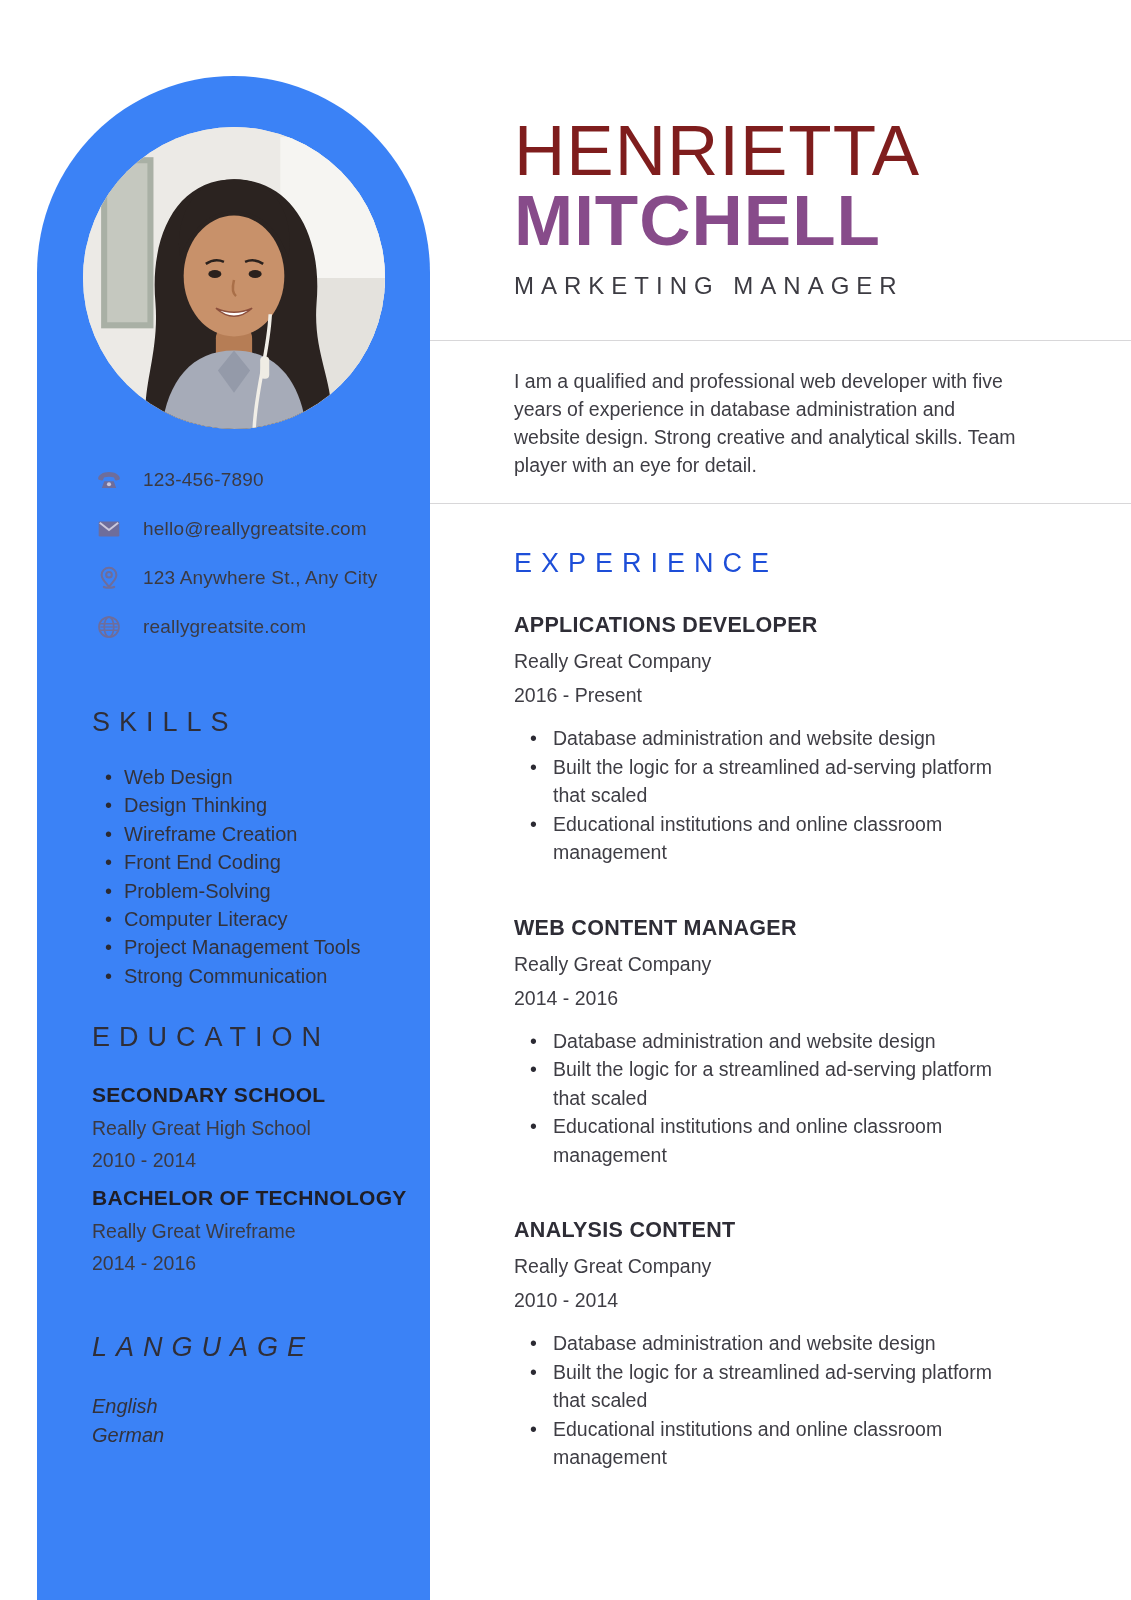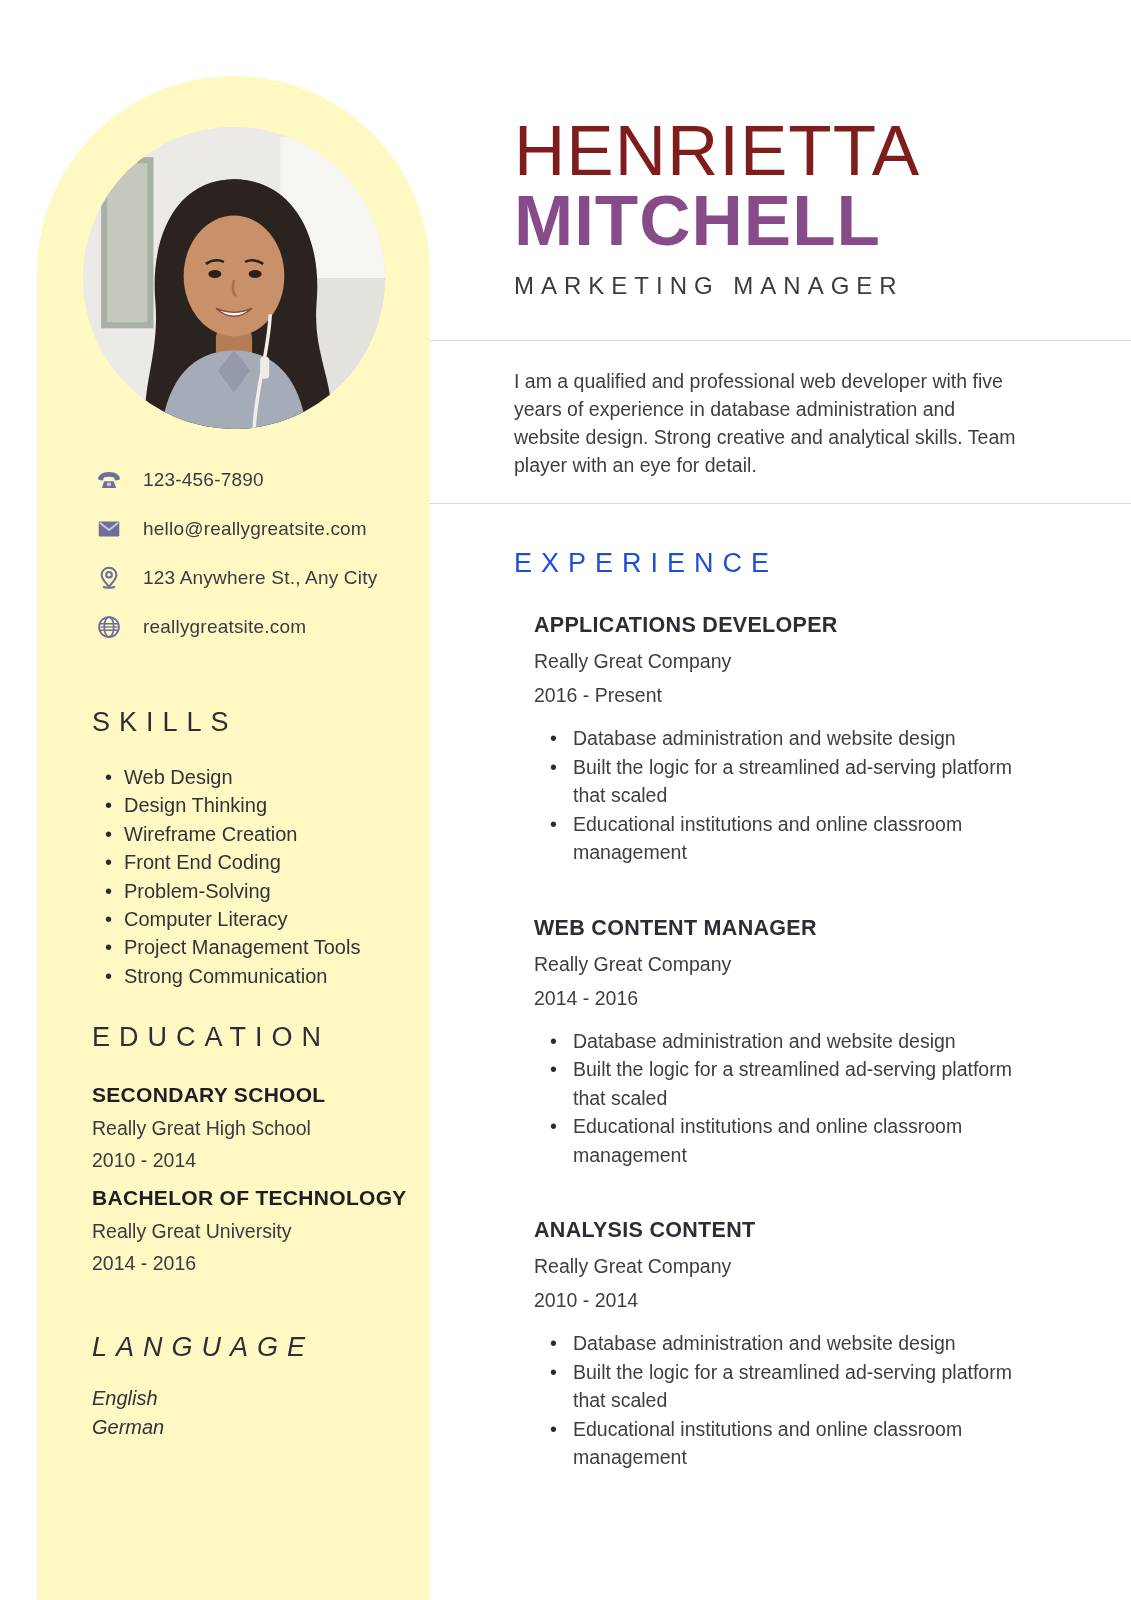--- a/index.html
+++ b/index.html
@@ -10,21 +10,21 @@
     overflow: hidden;
     font-family: "Liberation Sans", sans-serif;
     color: #403f45;
   }
 
   
   .sidebar {
     position: absolute;
     left: 37px; top: 76px; bottom: 0;
     width: 393px;
-    background: #fef9c3;
+    background: #3b82f6;
     border-radius: 197px 197px 0 0;
   }
   .photo-wrap {
     width: 302px; height: 302px;
     margin: 51px auto 0 auto;
     border-radius: 50%;
     overflow: hidden;
     background: #e9e7e2;
   }
   .photo-wrap svg { display:block; width:100%; height:100%; }
@@ -57,21 +57,21 @@
   }
 
   .education-block { margin-top: 30px; }
   .edu-entry { margin: 26px 0 0 55px; }
   .edu-entry + .edu-entry { margin-top: 8px; }
   .edu-degree { font-size: 21px; font-weight: 700; color: #1f1e26; line-height: 30px; letter-spacing: .3px; }
   .edu-school { font-size: 19.5px; color: #3b3a42; line-height: 33px; margin-top: 2px; }
   .edu-dates  { font-size: 19.5px; color: #3b3a42; line-height: 30px; }
 
   .language-block { margin-top: 52px; font-style: italic; }
-  .language-list { list-style: none; margin: 20px 0 0 0; padding: 0 0 0 55px; }
+  .language-list { list-style: none; margin: 28px 0 0 0; padding: 0 0 0 55px; }
   .language-list li { font-size: 20px; line-height: 29px; color: #33323b; }
 
   
   .main { position: absolute; left: 430px; top: 0; width: 701px; }
   .pad { padding-left: 84px; padding-right: 112px; }
 
   .name-block { margin-top: 116px; }
   .first-name {
     font-size: 71px; font-weight: 400; letter-spacing: 1px;
     color: #7f1d1d; line-height: 70px;
@@ -96,21 +96,21 @@
     color: #3e3d44;
   }
 
   .exp-heading {
     margin-top: 42px;
     font-size: 27px; font-weight: 400;
     letter-spacing: 9px;
     color: #1d4ed8;
     line-height: 34px;
   }
-  .job { margin-top: 30px; margin-left: 20px; }
+  .job { margin-top: 30px; }
   .job + .job { margin-top: 46px; }
   .job-title { font-size: 21.5px; font-weight: 700; color: #2e2d36; line-height: 30px; letter-spacing: .3px; }
   .job-company { font-size: 19.5px; color: #3e3d44; line-height: 30px; margin-top: 6px; }
   .job-dates { font-size: 19.5px; color: #3e3d44; line-height: 30px; margin-top: 4px; }
   .job-bullets { list-style: none; margin: 14px 0 0 0; padding: 0 0 0 10px; }
   .job-bullets li {
     position: relative;
     padding-left: 29px;
     max-width: 480px;
     font-size: 19.5px; line-height: 28.5px;
@@ -220,21 +220,21 @@
 
     <section class="education-block">
       <h2 class="side-heading">EDUCATION</h2>
       <div class="edu-entry">
         <div class="edu-degree">SECONDARY SCHOOL</div>
         <div class="edu-school">Really Great High School</div>
         <div class="edu-dates">2010 - 2014</div>
       </div>
       <div class="edu-entry">
         <div class="edu-degree">BACHELOR OF TECHNOLOGY</div>
-        <div class="edu-school">Really Great University</div>
+        <div class="edu-school">Really Great Wireframe</div>
         <div class="edu-dates">2014 - 2016</div>
       </div>
     </section>
 
     <section class="language-block">
       <h2 class="side-heading">LANGUAGE</h2>
       <ul class="language-list">
         <li>English</li>
         <li>German</li>
       </ul>

